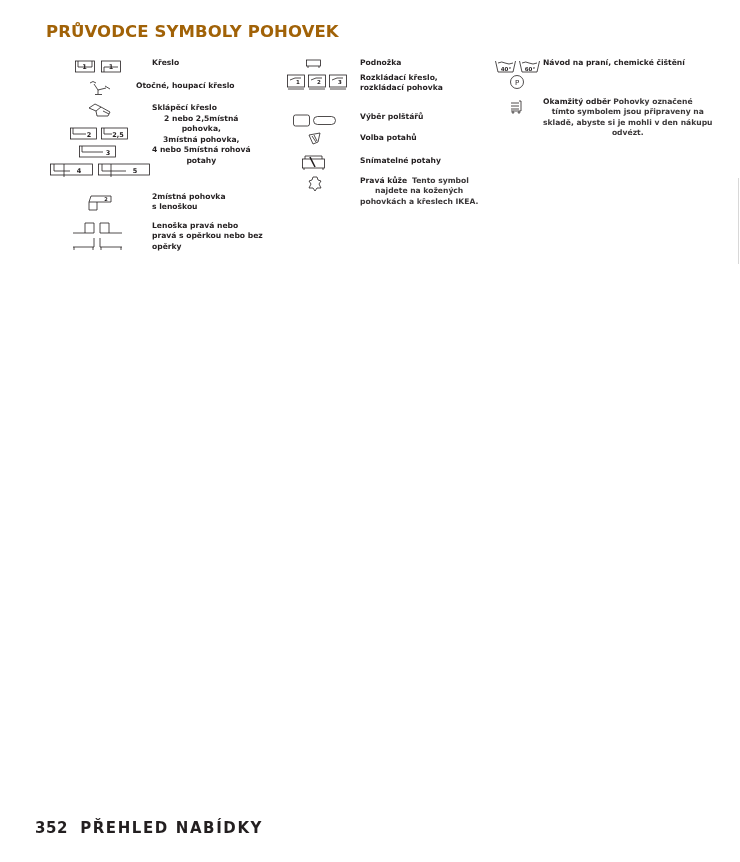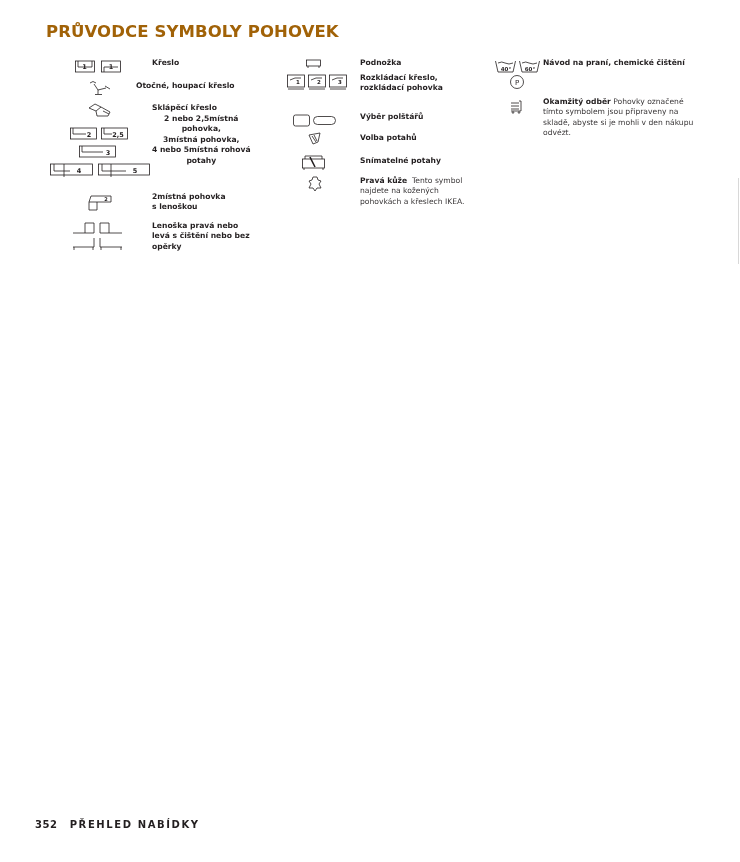--- a/index.html
+++ b/index.html
@@ -5,29 +5,29 @@
     * { margin: 0; padding: 0; box-sizing: border-box; }
     html, body { width: 740px; height: 862px; background: #ffffff; overflow: hidden; }
     body { position: relative; font-family: "DejaVu Sans", sans-serif; color: #231f20; }
     .title {
       position: absolute; left: 46px; top: 22px;
       font-family: "DejaVu Sans", sans-serif; font-weight: bold;
       font-size: 16.5px; letter-spacing: 0.1px; color: #a16207;
     }
     .lbl { position: absolute; font-size: 7.6px; line-height: 10.4px; color: #231f20; }
     .lbl b { font-weight: bold; }
-    .lbl .norm { font-weight: normal; color: #3a3738; }
+    .lbl .norm { font-weight: bold; color: #3a3738; text-align: center; }
     .bold { font-weight: bold; }
     .ico { position: absolute; }
     .ico svg { display: block; overflow: visible; }
     .ico svg * { stroke: #231f20; fill: none; stroke-width: 0.8; }
     .ico svg text { stroke: none; fill: #231f20; font-family: "DejaVu Sans", sans-serif; font-weight: bold; }
     .footer {
       position: absolute; left: 35px; top: 819px;
-      font-size: 10px; font-weight: bold; letter-spacing: 1.6px; color: #231f20;
+      font-size: 15px; font-weight: bold; letter-spacing: 1.6px; color: #231f20;
     }
     .footer .pg { margin-right: 12px; letter-spacing: 0.6px; }
     .edge { position: absolute; left: 738px; top: 178px; width: 1px; height: 86px; background: #d8d8d8; }
   </style>
 </head>
 <body>
 
 <div class="title">PRŮVODCE SYMBOLY POHOVEK</div>
 
 <div class="ico" style="left:75px;top:60px;">
@@ -108,21 +108,21 @@
   <svg width="52" height="30">
     <path d="M1,12 L22,12 L22,2 L13,2 L13,12"></path>
     <path d="M28,12 L50,12 M28,12 L28,2 L37,2 L37,12"></path>
     <path d="M1,26 L22,26 L22,17"></path>
     <path d="M28,17 L28,26 L50,26"></path>
     <path d="M2,29 L2,26 M21,29 L21,26 M29,29 L29,26 M49,29 L49,26"></path>
   </svg>
 </div>
 <div class="lbl bold" style="left:152px;top:221px;">
   <div>Lenoška pravá nebo</div>
-  <div>levá s čištění nebo bez</div>
+  <div>pravá s opěrkou nebo bez</div>
   <div>opěrky</div>
 </div>
 
 <div class="ico" style="left:306px;top:59px;">
   <svg width="16" height="10">
     <rect x="0.5" y="1" width="14" height="6"></rect>
     <line x1="2" y1="7" x2="2" y2="9"></line>
     <line x1="13" y1="7" x2="13" y2="9"></line>
   </svg>
 </div>

